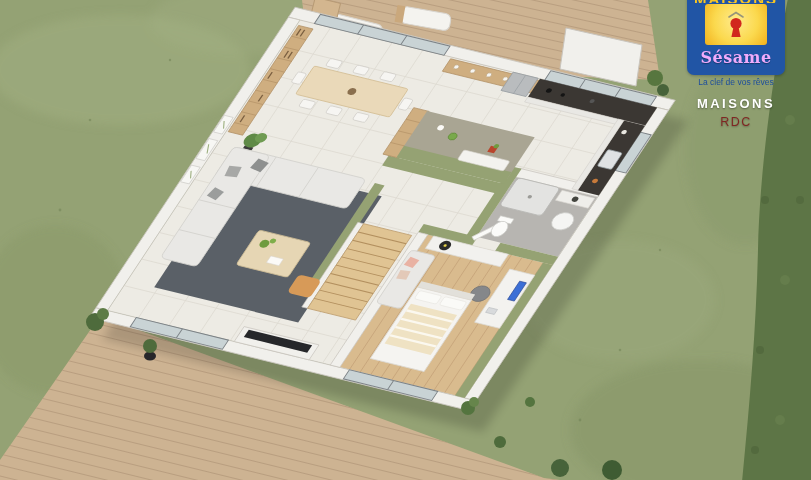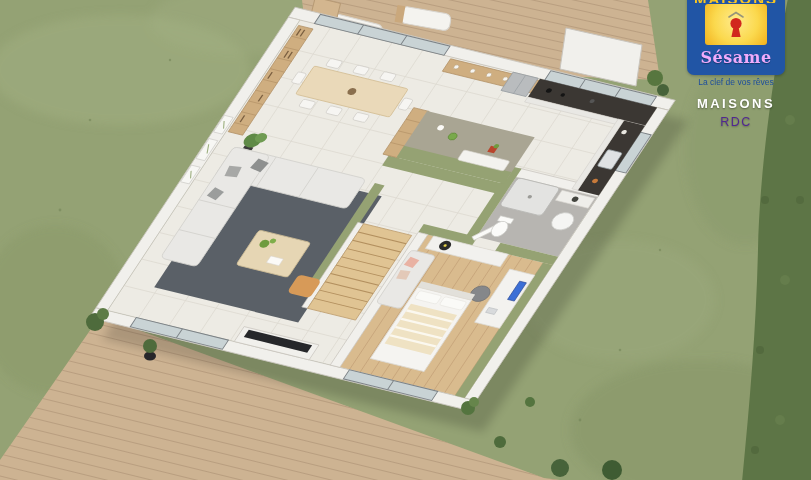--- a/index.html
+++ b/index.html
@@ -16,21 +16,21 @@
             height:13px;line-height:17px;overflow:hidden;}
   .logo-square{width:62px;height:41px;margin:1px auto 0;border-radius:3px;
     background:radial-gradient(circle at 50% 42%, #ffeb8c 0%, #fbd94e 55%, #f2b11b 100%);
     display:flex;align-items:center;justify-content:center;}
   .emblem-svg{width:30px;height:30px;margin-top:1px;}
   .logo-brand{color:#f0abfc;font-family:"DejaVu Serif",serif;font-weight:bold;font-size:16px;
               line-height:1.65;letter-spacing:.5px;text-shadow:0 1px 1px rgba(0,0,0,.35);}
   .logo-tagline{font-size:8.5px;font-weight:normal;margin-top:2px;color:#1c4d9d;}
   .logo-model{color:#fff;font-size:13px;font-weight:bold;letter-spacing:2.5px;margin-top:9px;
               text-shadow:0 1px 2px rgba(0,0,0,.4);}
-  .logo-floor{color:#4c1d95;font-size:12.5px;letter-spacing:1.5px;margin-top:4px;opacity:.92;
+  .logo-floor{color:#7f1d1d;font-size:12.5px;letter-spacing:1.5px;margin-top:4px;opacity:.92;
               text-shadow:0 1px 2px rgba(0,0,0,.35);}
 </style>
 </head>
 <body>
 
 <div class="stage">
 
 <svg class="scene-svg" viewBox="0 0 811 480">
   <defs>
     <filter id="soft" x="-60%" y="-60%" width="220%" height="220%">

